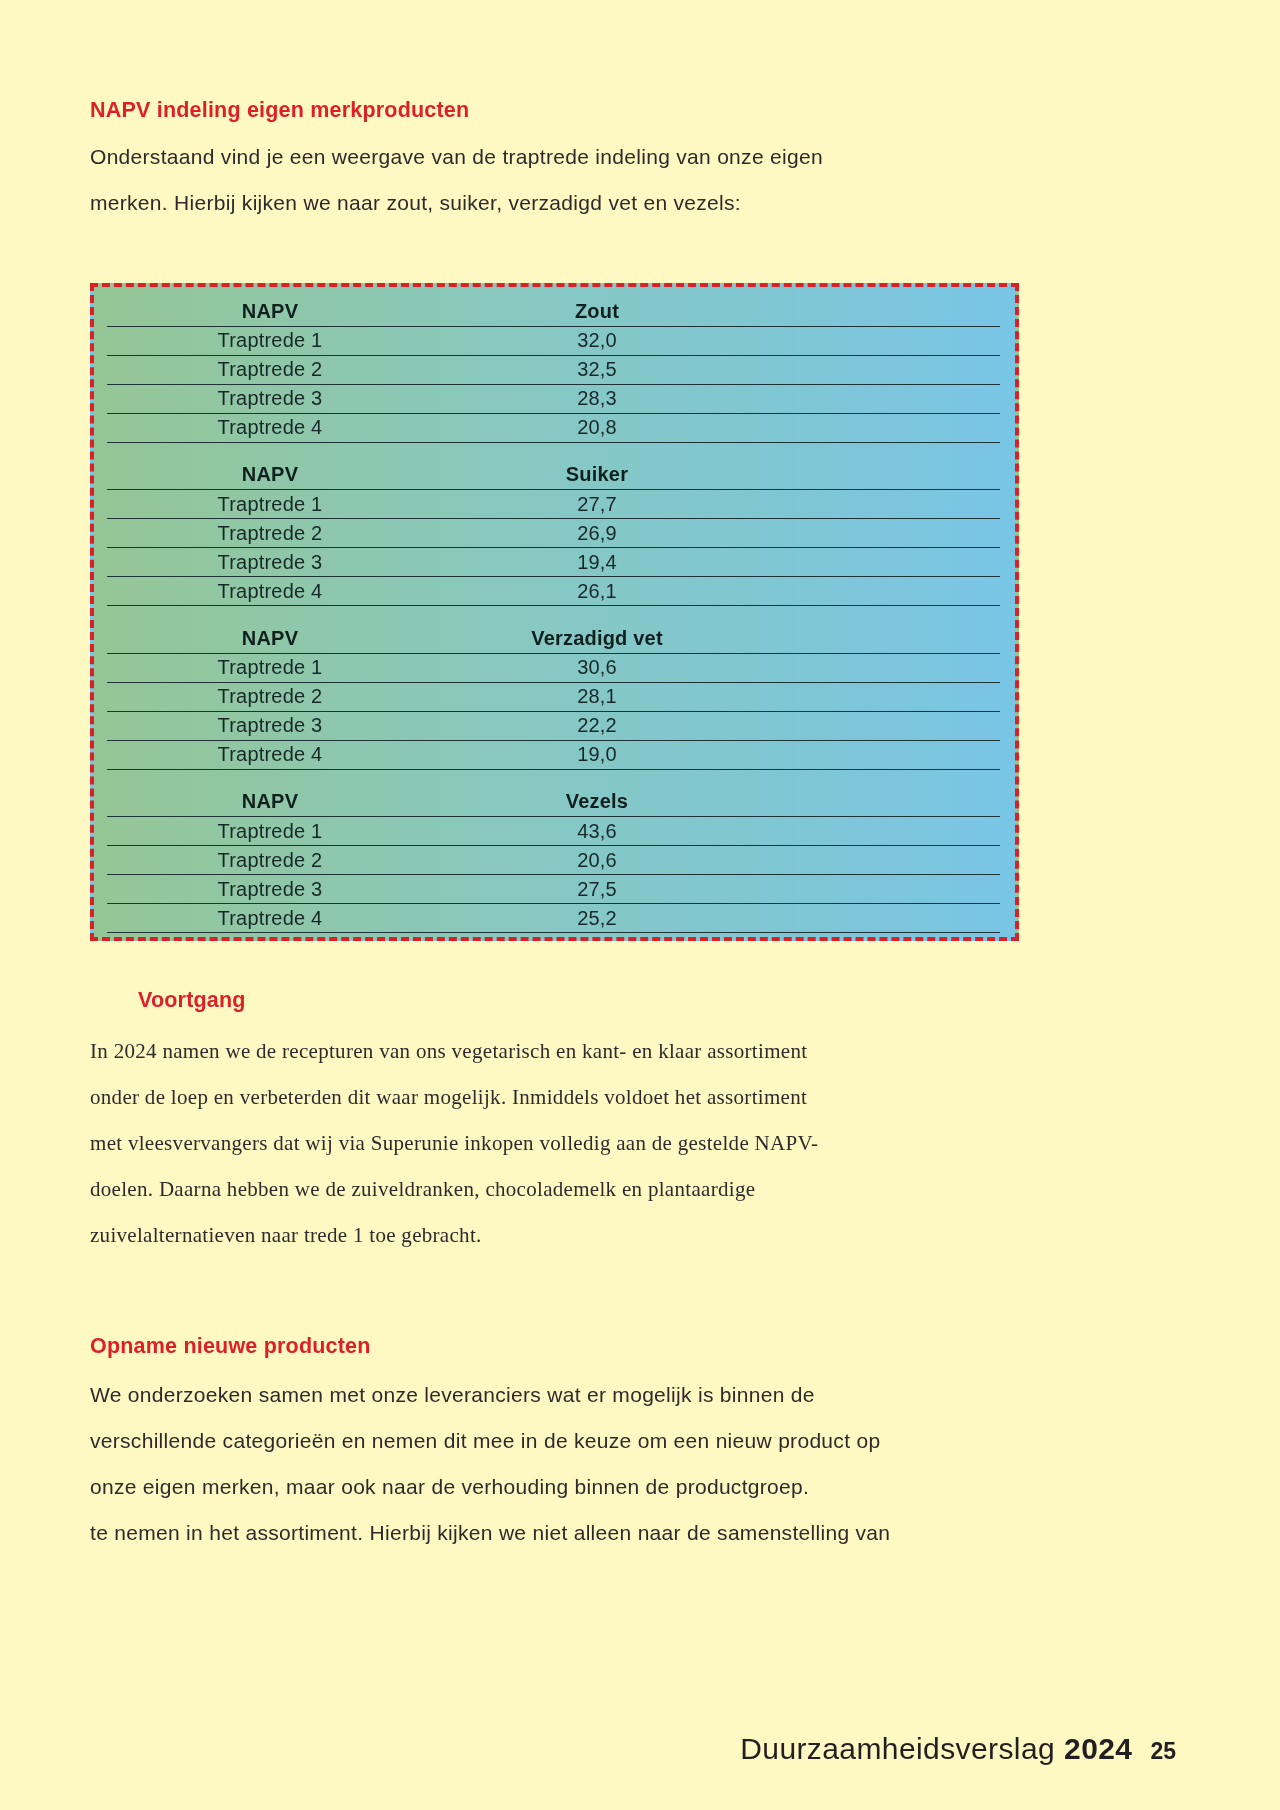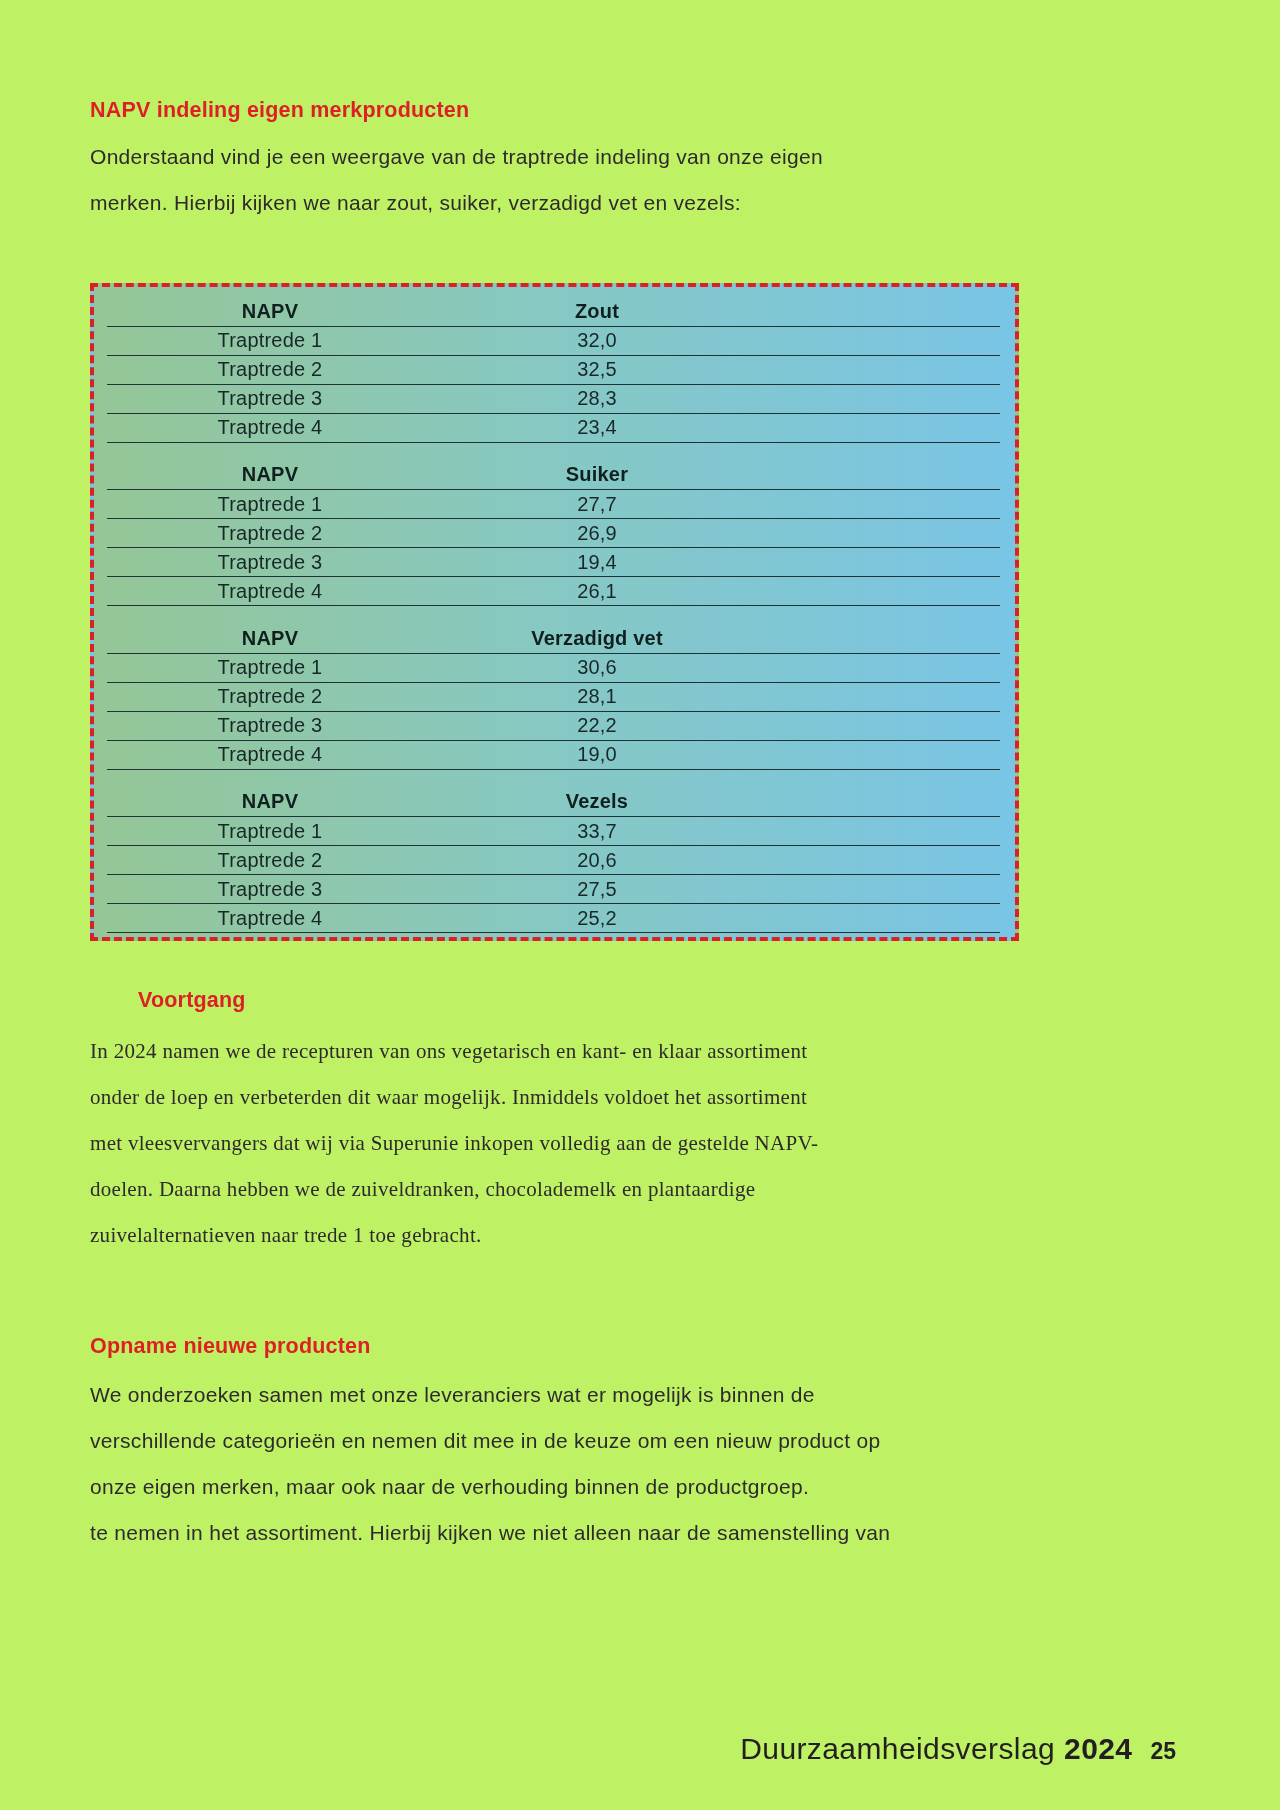--- a/index.html
+++ b/index.html
@@ -1,21 +1,21 @@
 <!DOCTYPE html>
 <html><head>
 <meta charset="utf-8">
 <style>
   * { margin: 0; padding: 0; box-sizing: border-box; }
   html, body { background: #ffffff; }
   .page {
     position: relative;
     width: 1280px;
     height: 1810px;
-    background: #bef264;
+    background: #fef9c3;
     font-family: "Liberation Sans", "DejaVu Sans", sans-serif;
     color: #2e2a2c;
     overflow: hidden;
   }
   .content {
     padding-left: 90px;
     padding-right: 60px;
   }
   .section-heading {
     margin-top: 96px;
@@ -120,21 +120,21 @@
           <td>32,5</td>
           <td></td>
         </tr>
         <tr>
           <td>Traptrede 3</td>
           <td>28,3</td>
           <td></td>
         </tr>
         <tr>
           <td>Traptrede 4</td>
-          <td>23,4</td>
+          <td>20,8</td>
           <td></td>
         </tr>
       </tbody>
         </table>
 
       <table class="subtable">
         <colgroup>
             <col class="c1">
             <col class="c2">
             <col class="c3">
@@ -210,21 +210,21 @@
             <col class="c3">
           </colgroup>
         <tbody>
             <tr>
           <td class="h">NAPV</td>
           <td class="h">Vezels</td>
           <td></td>
         </tr>
         <tr>
           <td>Traptrede 1</td>
-          <td>33,7</td>
+          <td>43,6</td>
           <td></td>
         </tr>
         <tr>
           <td>Traptrede 2</td>
           <td>20,6</td>
           <td></td>
         </tr>
         <tr>
           <td>Traptrede 3</td>
           <td>27,5</td>

